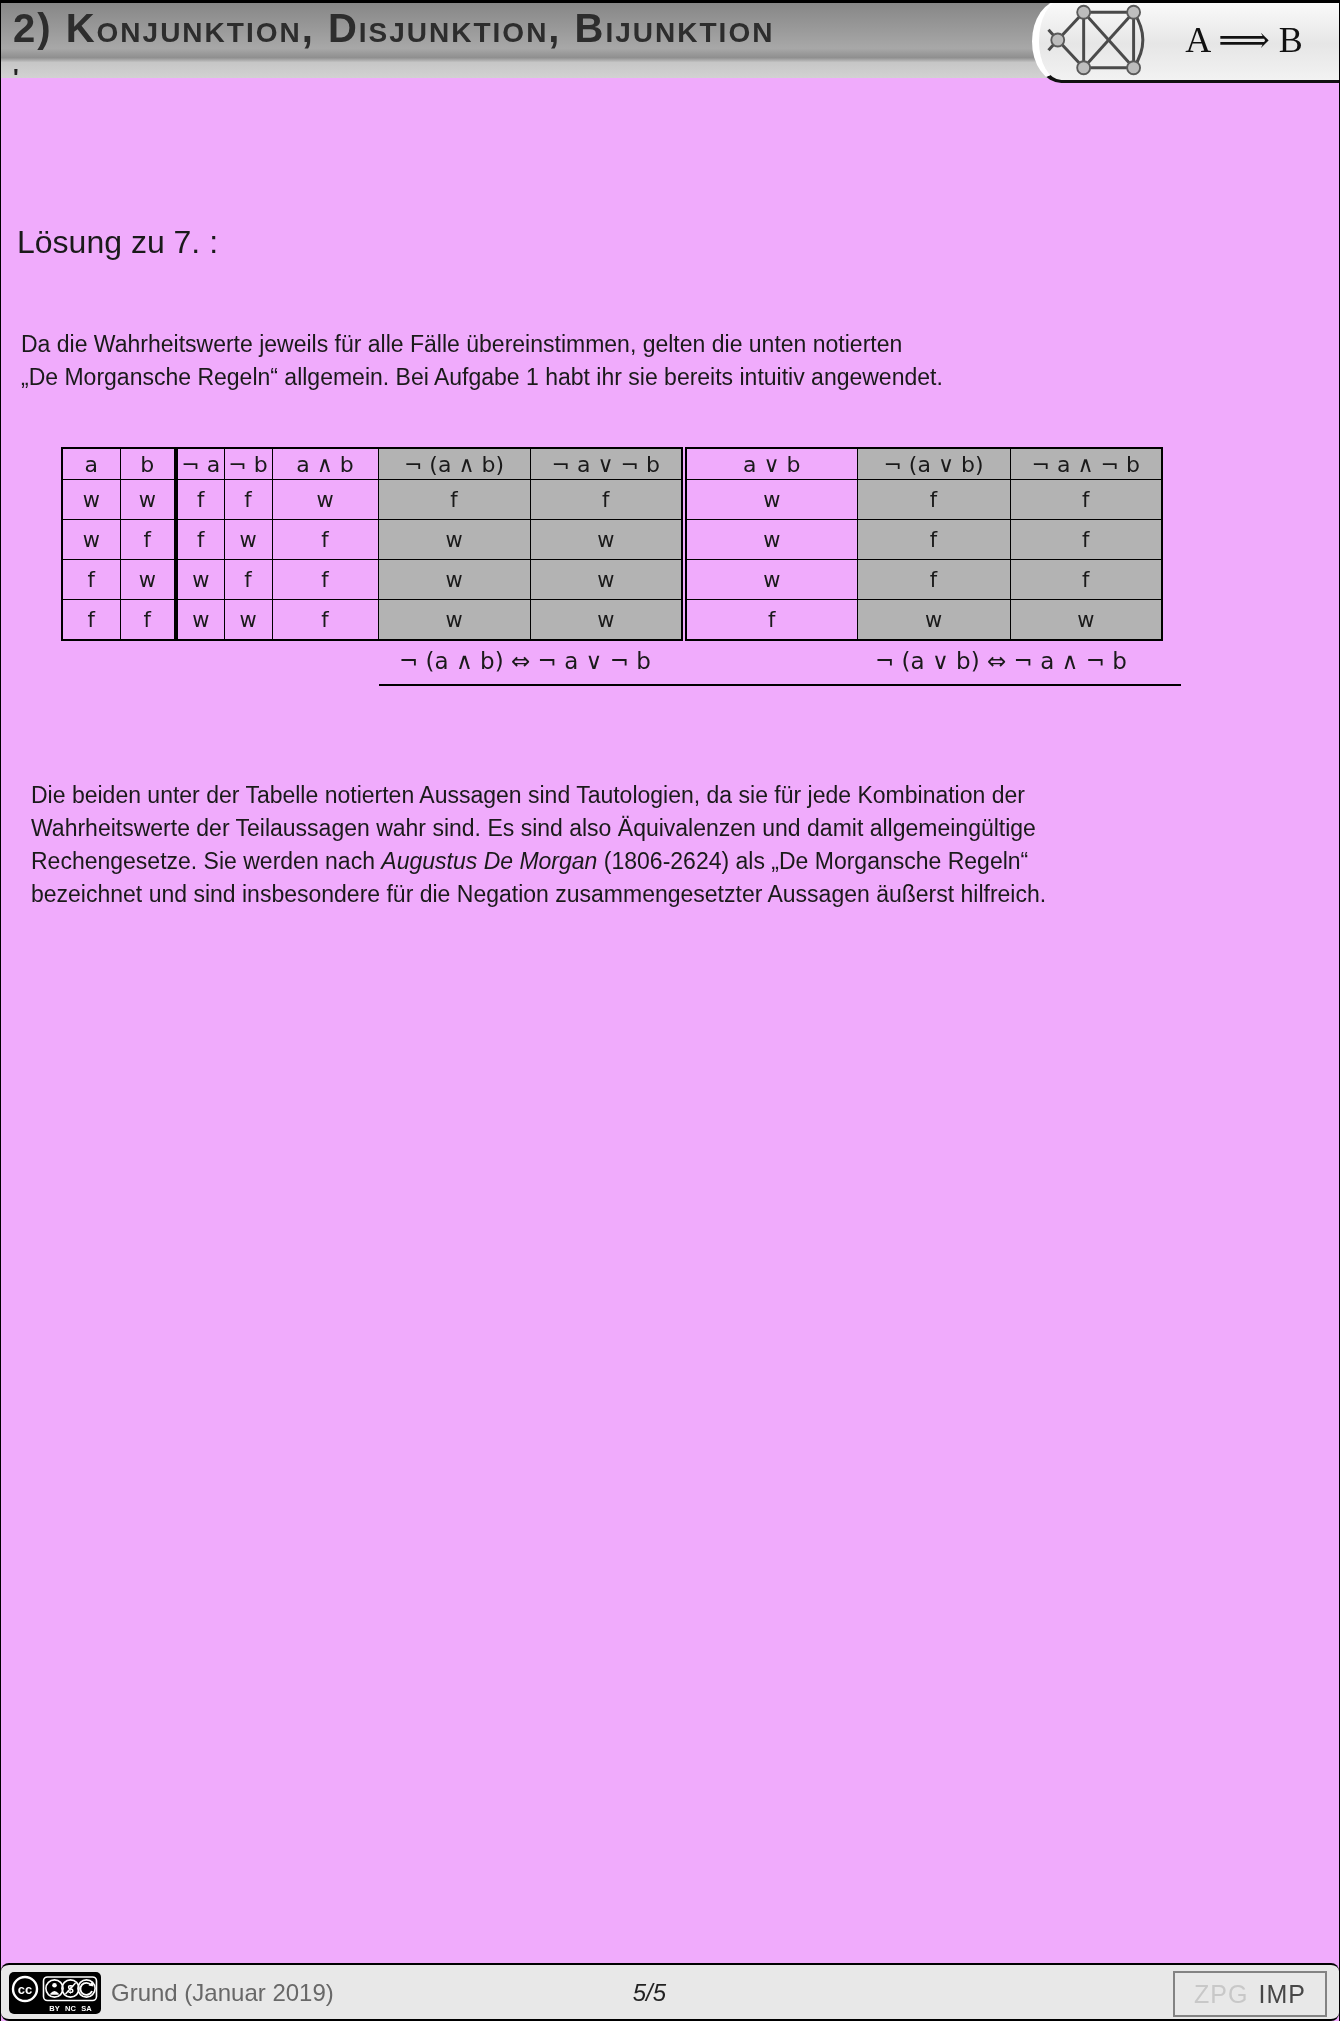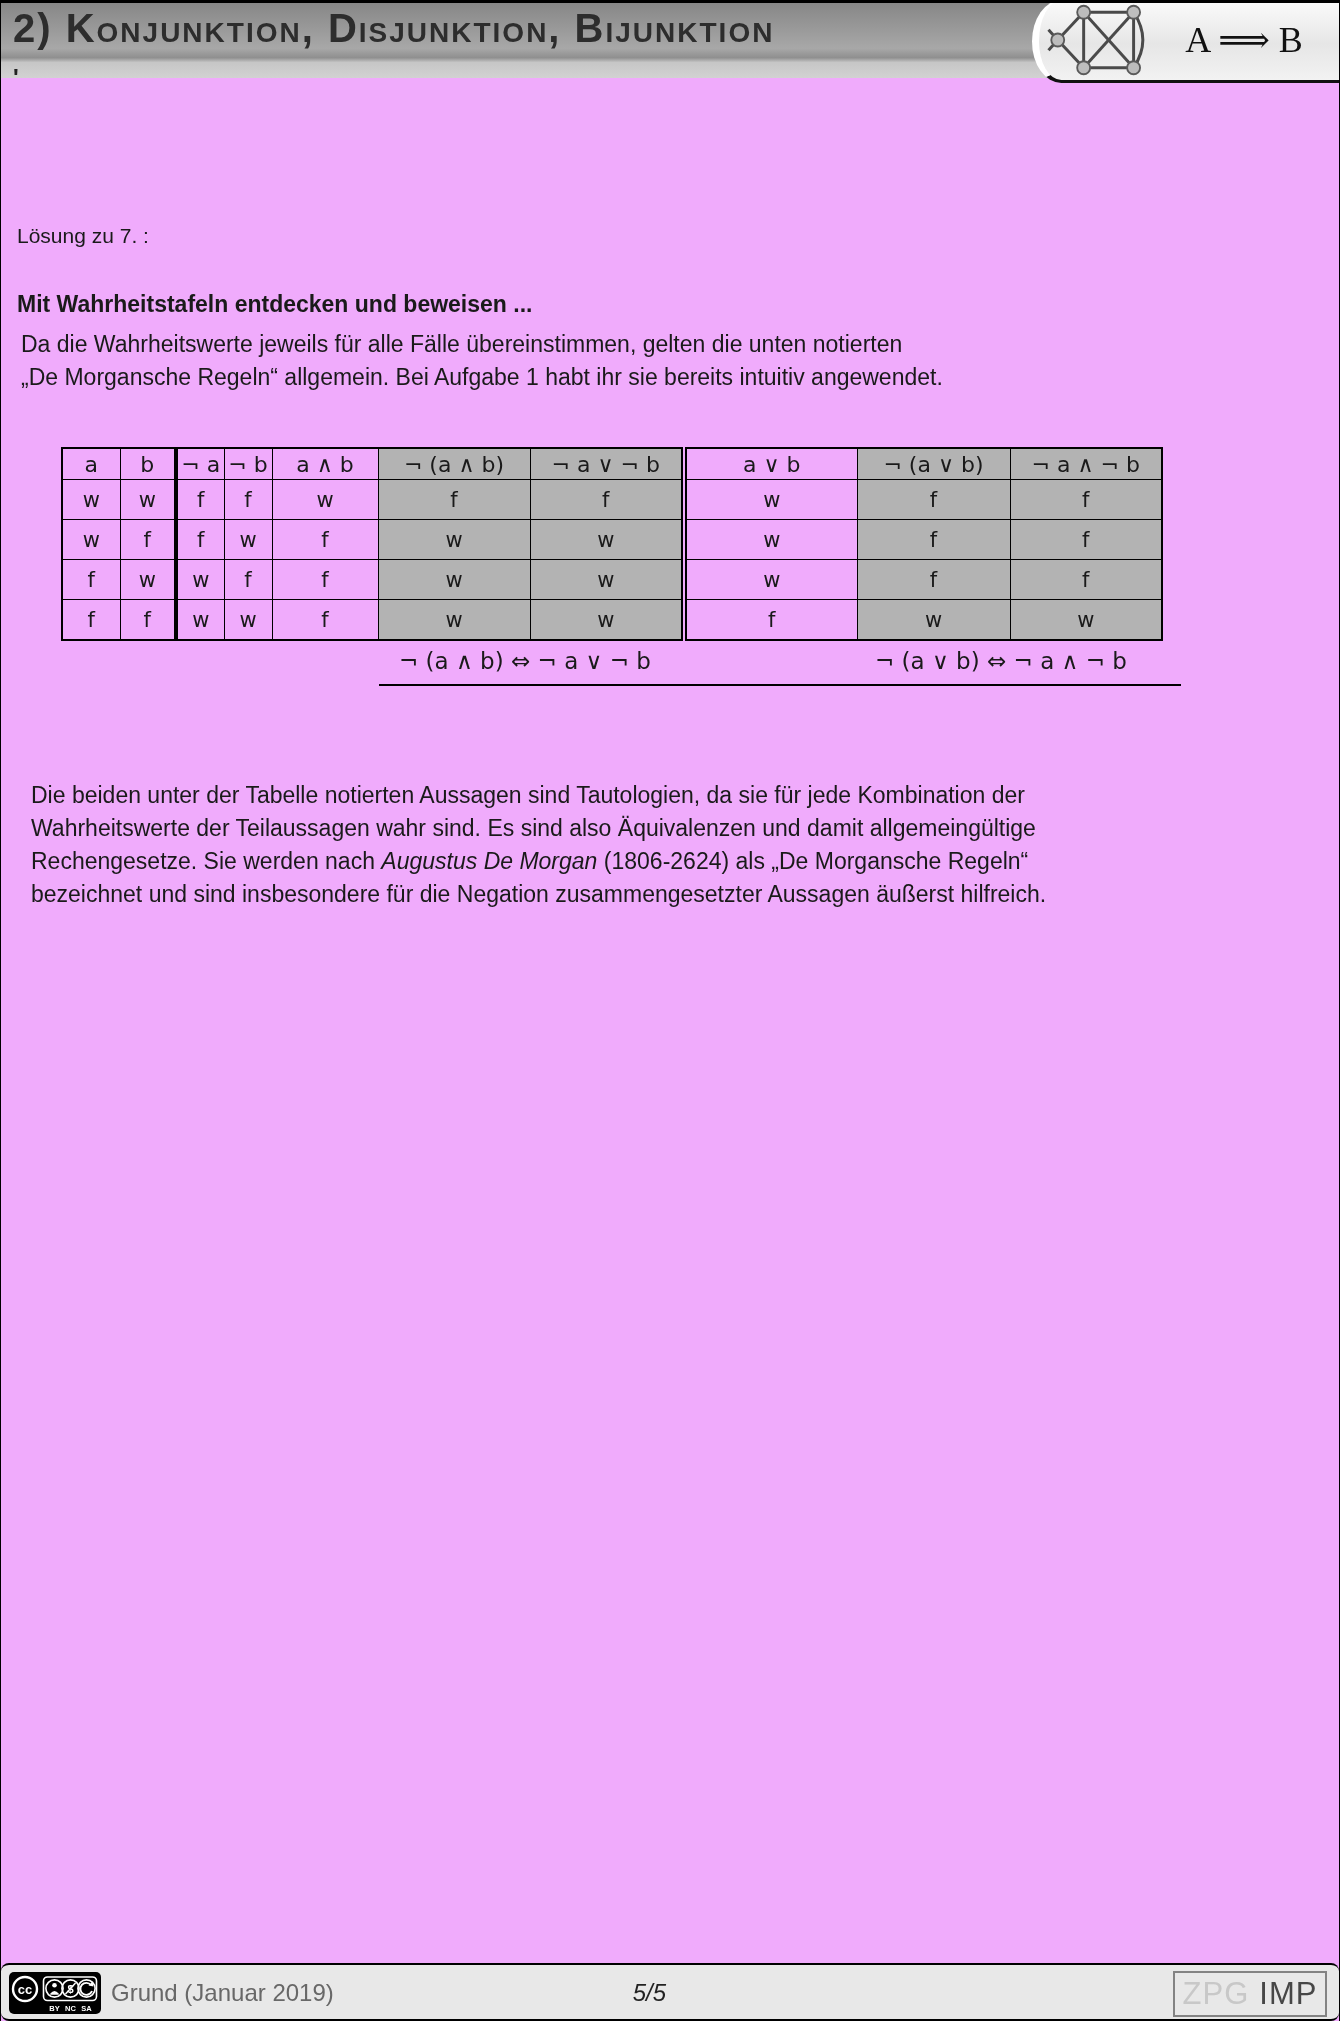--- a/index.html
+++ b/index.html
@@ -15,21 +15,21 @@
   .logo-panel{position:absolute;top:0;right:0;width:300px;height:80px;z-index:8;
               background:linear-gradient(180deg,#fbfbfb 0%,#e6e6e6 55%,#f2f2f2 100%);
               border-bottom:3px solid #111;border-left:7px solid #fff;
               border-top-left-radius:60px 85px;border-bottom-left-radius:60px 85px;
               display:flex;align-items:center;}
   .logo-graph{margin-left:6px;flex:0 0 auto;}
   .logo-formula{flex:1;text-align:center;font-family:"Liberation Serif","DejaVu Serif","DejaVu Sans",serif;
                 font-size:36px;color:#111;padding-right:14px;}
   .stray-mark{position:absolute;left:12px;top:64px;font-size:24px;font-weight:bold;color:#222;z-index:13;}
   
-  .solution-label{position:absolute;left:16px;top:224px;font-size:21px;}
+  .solution-label{position:absolute;left:16px;top:224px;font-size:32px;}
   .intro-heading{position:absolute;left:16px;top:291px;font-size:23px;font-weight:bold;}
   .intro-body{position:absolute;left:16px;top:324px;width:1315px;font-size:23px;
               line-height:33px;white-space:pre-line;margin:4px;}
   .explanation{position:absolute;left:16px;top:765px;width:1318px;font-size:23px;
                line-height:33px;white-space:pre-line;margin:14px;}
   .explanation .it{font-style:italic;text-align:right;}
   
   table.truth{position:absolute;left:60px;top:447px;border-collapse:collapse;table-layout:fixed;
               border:2px solid #000;font-family:"DejaVu Sans","Liberation Sans",sans-serif;}
   table.truth td{border:1px solid #000;text-align:center;vertical-align:middle;
@@ -43,21 +43,21 @@
   .law-left{left:398px;}
   .law-right{left:874px;}
   .law-underline{position:absolute;left:378px;top:684px;width:802px;height:2px;background:#000;}
   
   .footer{position:absolute;left:0;right:0;top:1963px;height:58px;background:#e8e8e8;
           border-top:2px solid #000;border-bottom:2px solid #000;box-sizing:border-box;border-radius:8px;}
   .cc-badge{position:absolute;left:8px;top:7px;}
   .footer-author{position:absolute;left:110px;top:14px;font-size:24px;color:#686868;}
   .footer-page{position:absolute;left:555px;top:14px;width:110px;text-align:right;font-size:24px;color:#222;font-style:italic;}
   .zpg-box{position:absolute;right:12px;top:6px;width:150px;height:42px;border:2px solid #838383;
-           display:flex;align-items:center;justify-content:center;font-size:31px;letter-spacing:1px;text-align:right;}
+           display:flex;align-items:center;justify-content:center;font-size:25px;letter-spacing:1px;text-align:right;}
   .zpg-box .zpg{color:#c8c8c8;margin-right:10px;}
   .zpg-box .imp{color:#474747;}
 </style>
 </head>
 <body>
 
 <div class="page">
   <div class="top-line"></div>
 
   <div class="banner">
@@ -84,21 +84,20 @@
         <circle cx="92" cy="10" r="7"></circle>
         <circle cx="38" cy="70" r="7"></circle>
         <circle cx="92" cy="70" r="7"></circle>
       </g>
     </svg>
     <div class="logo-formula">A ⟹ B</div>
   </div>
   <div class="stray-mark">'</div>
 
   <div class="solution-label">Lösung zu 7. :</div>
-  <div class="intro-heading">Mit Wahrheitstafeln entdecken und beweisen ...</div>
   <p class="intro-body">Da die Wahrheitswerte jeweils für alle Fälle übereinstimmen, gelten die unten notierten
 „De Morgansche Regeln“ allgemein. Bei Aufgabe 1 habt ihr sie bereits intuitiv angewendet.</p>
 
   <table class="truth">
     <colgroup>
       <col style="width:58px">
         <col style="width:56px">
         <col style="width:48px">
         <col style="width:48px">
       <col style="width:106px">

